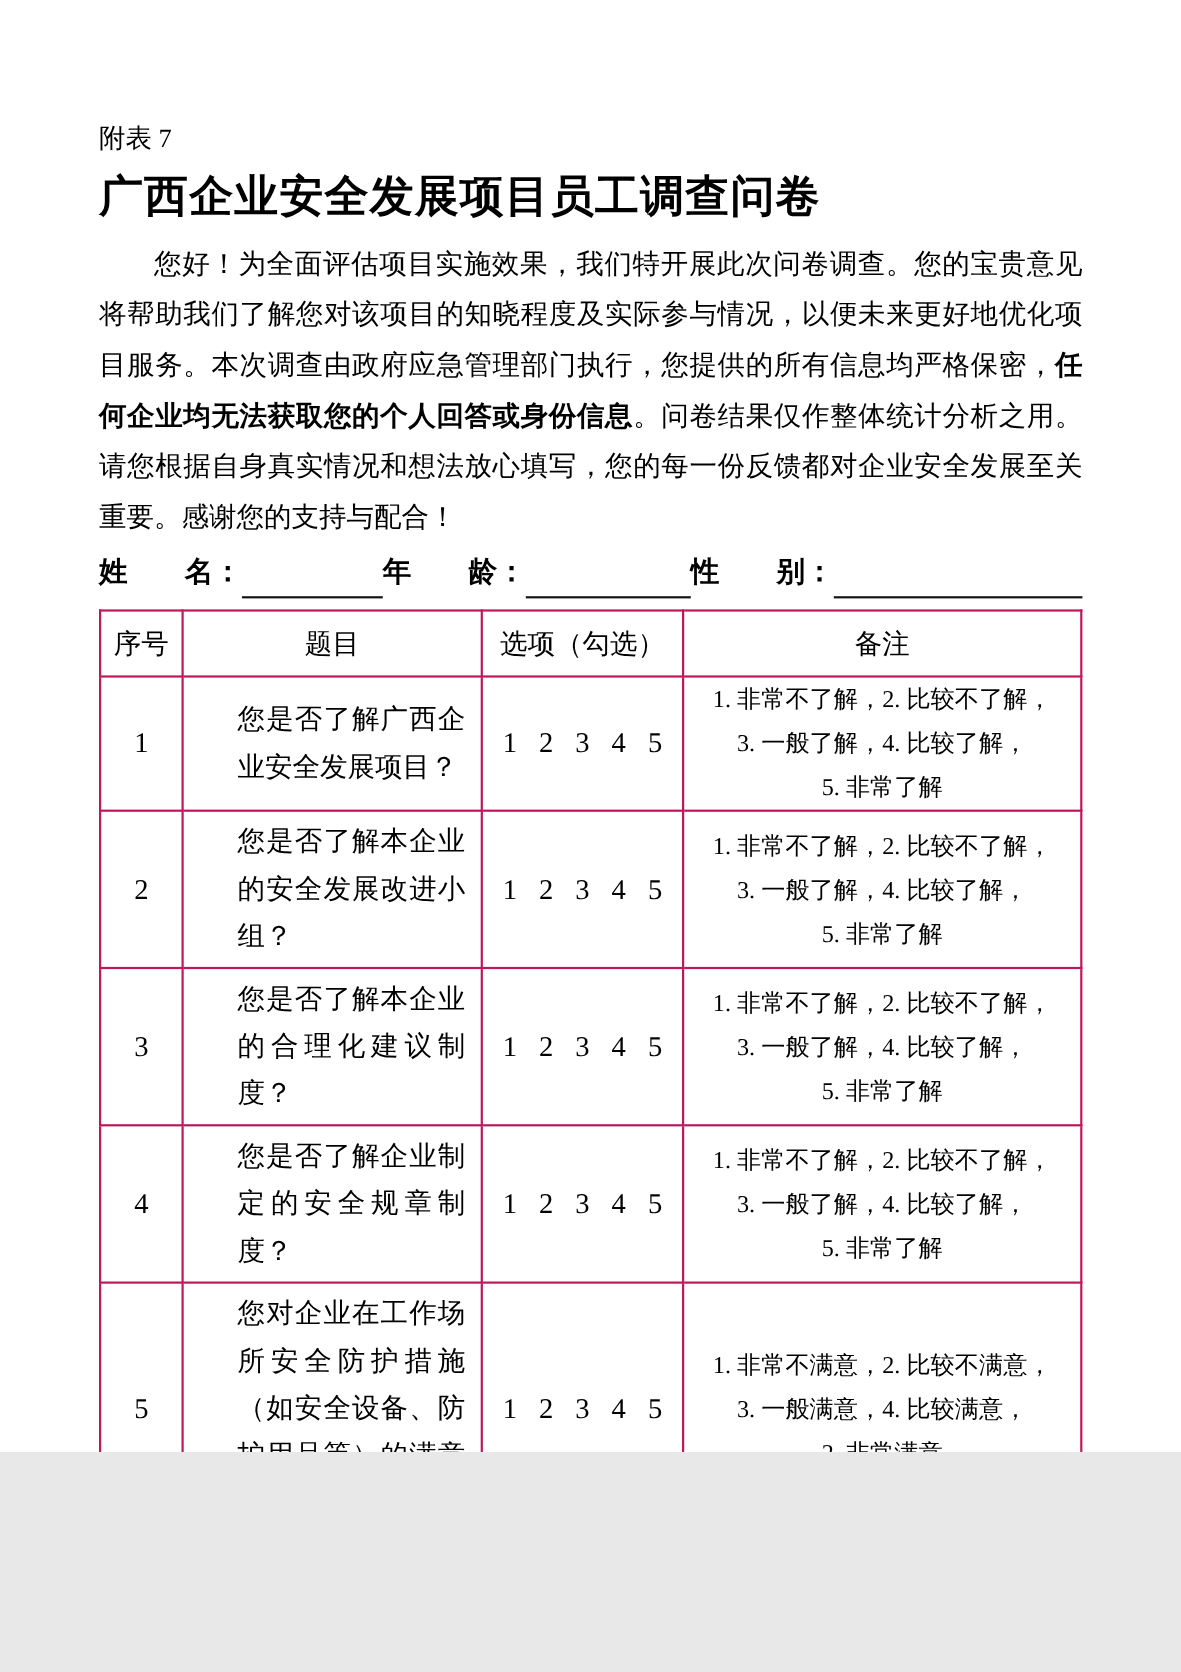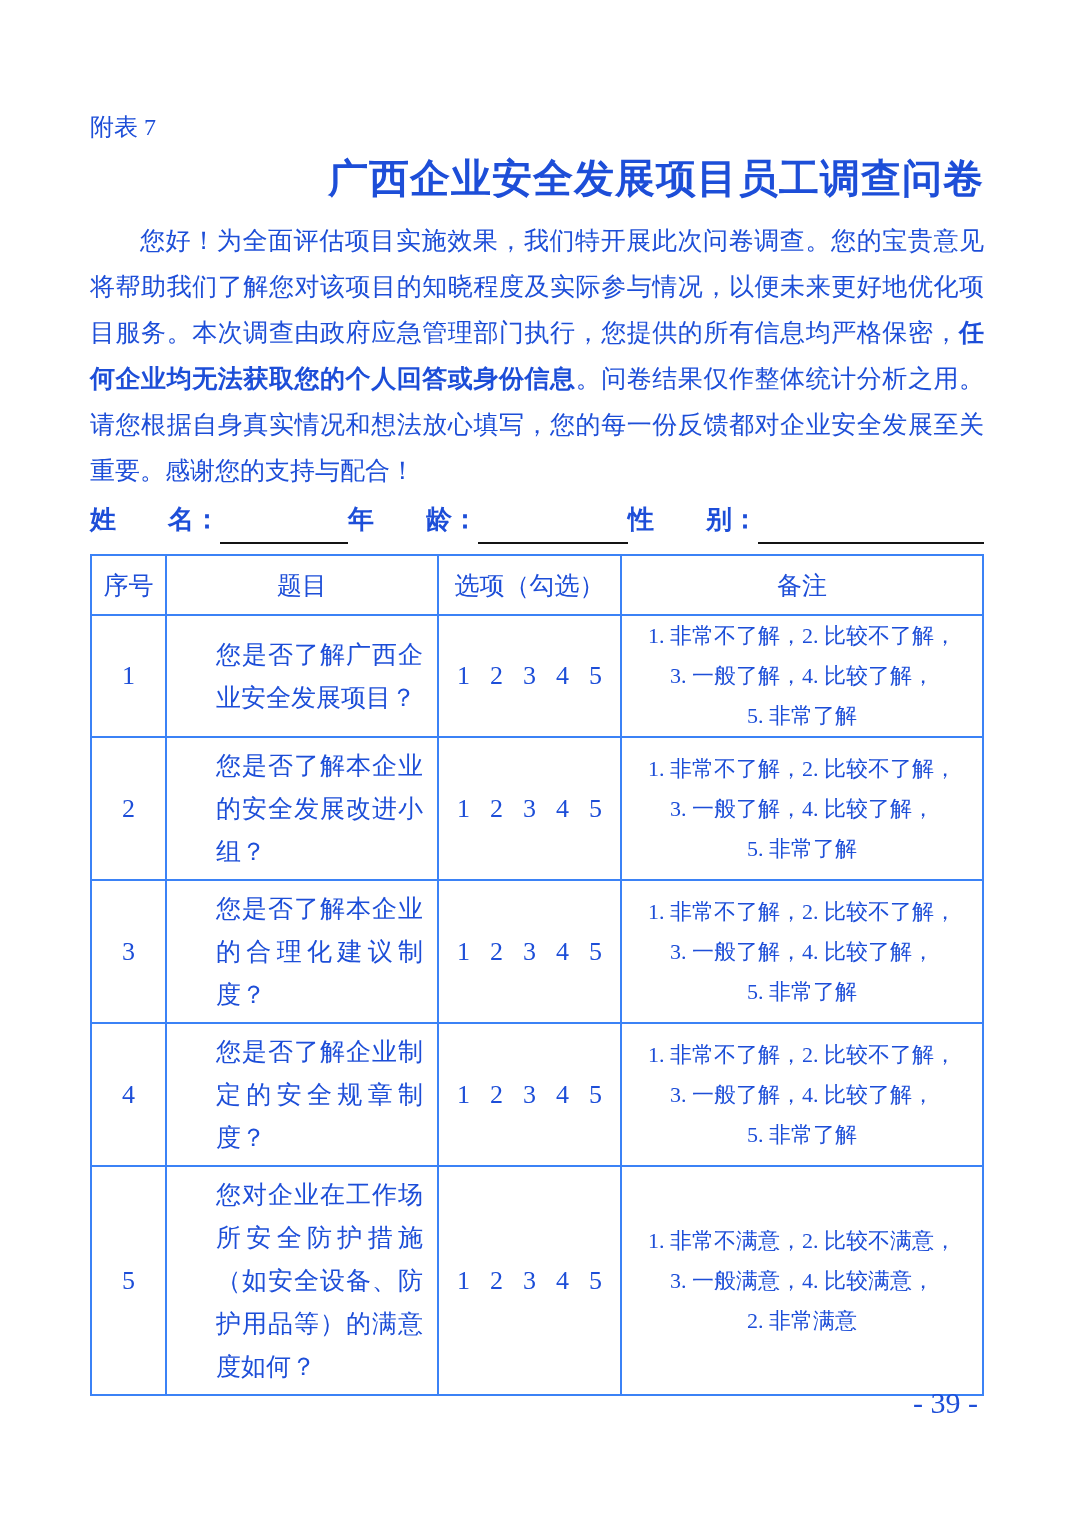--- a/index.html
+++ b/index.html
@@ -1,39 +1,39 @@
 <!DOCTYPE html>
 <html lang="zh"><head>
 <meta charset="utf-8">
 <style>
   html, body { margin: 0; padding: 0; background: #e8e8e8; }
   .page {
     position: relative;
     width: 1074px;
-    height: 1520px;
+    height: 1320px;
     margin: 0 auto;
     background: #ffffff;
-    color: #1d4ed8;
+    color: #000000;
     font-family: "Liberation Serif", serif;
     overflow: hidden;
     box-sizing: border-box;
   }
   .content {
     position: absolute;
     left: 90px;
     top: 112px;
     width: 894px;
   }
   .attachment {
     font-size: 24px;
     line-height: 30px;
   }
   .title {
     margin: 10px 0 0 0;
-    text-align: right;
+    text-align: left;
     font-size: 40px;
     line-height: 54px;
     font-weight: bold;
     letter-spacing: 1px;
   }
   .intro {
     margin: 12px 0 0 0;
     font-size: 25px;
     line-height: 46px;
     text-align: justify;
@@ -62,21 +62,21 @@
   .blank.w-age    { width: 150px; }
   .blank.w-grow   { flex: 1 1 auto; }
   .blank.w-pos    { width: 190px; }
   table.survey {
     margin-top: 10px;
     width: 100%;
     border-collapse: collapse;
     table-layout: fixed;
   }
   table.survey th, table.survey td {
-    border: 2px solid #3b82f6;
+    border: 2px solid #be185d;
     padding: 0;
     vertical-align: middle;
   }
   col.col-no   { width: 75px; }
   col.col-q    { width: 272px; }
   col.col-opt  { width: 183px; }
   col.col-note { width: auto; }
   table.survey thead tr { height: 60px; }
   table.survey th {
     font-size: 25px;

